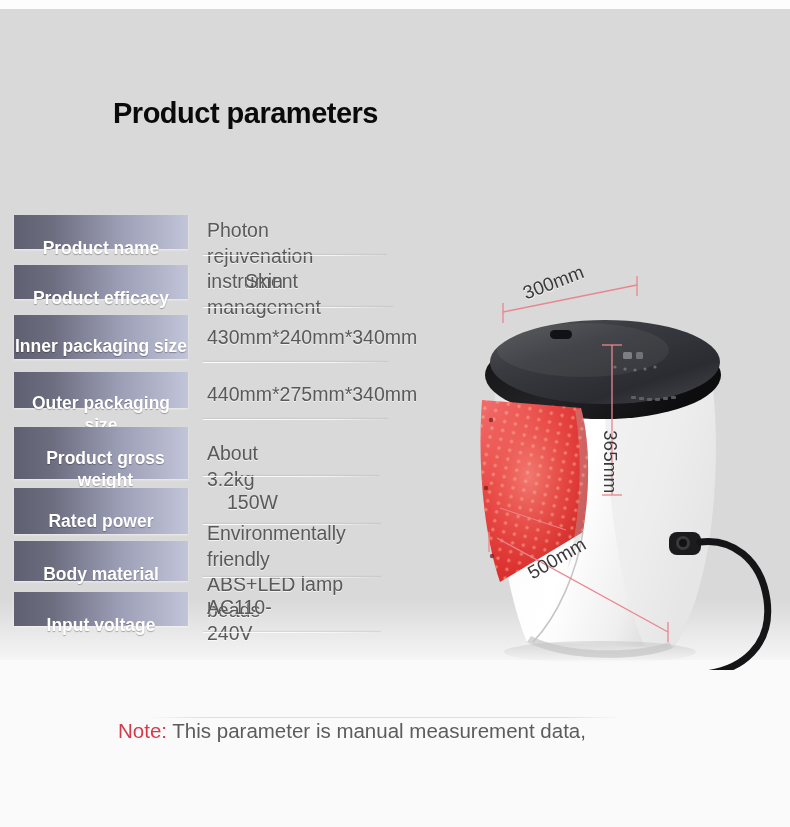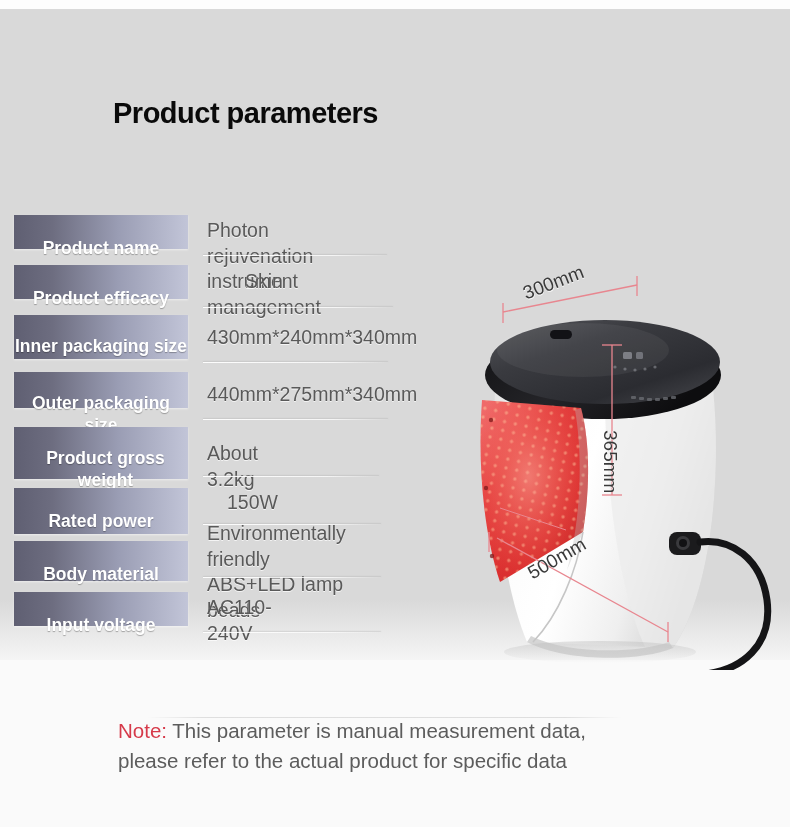--- a/index.html
+++ b/index.html
@@ -336,16 +336,15 @@
       <div class="spec-label" style="top:377px;height:34px;line-height:26px;">Input voltage</div>
       <div class="spec-value" style="top:380px;">AC110-240V</div>
       <div class="spec-underline" style="top:417px;width:178px;"></div>
     </div>
 
   </div>
 
   <div class="note-rule"></div>
   <div class="note">
     <span class="note-key">Note:</span><span> This parameter is manual measurement data,</span><br>
-    <span>please refer to the actual product for specific data</span>
   </div>
 
 </div>
 
 </body></html>

